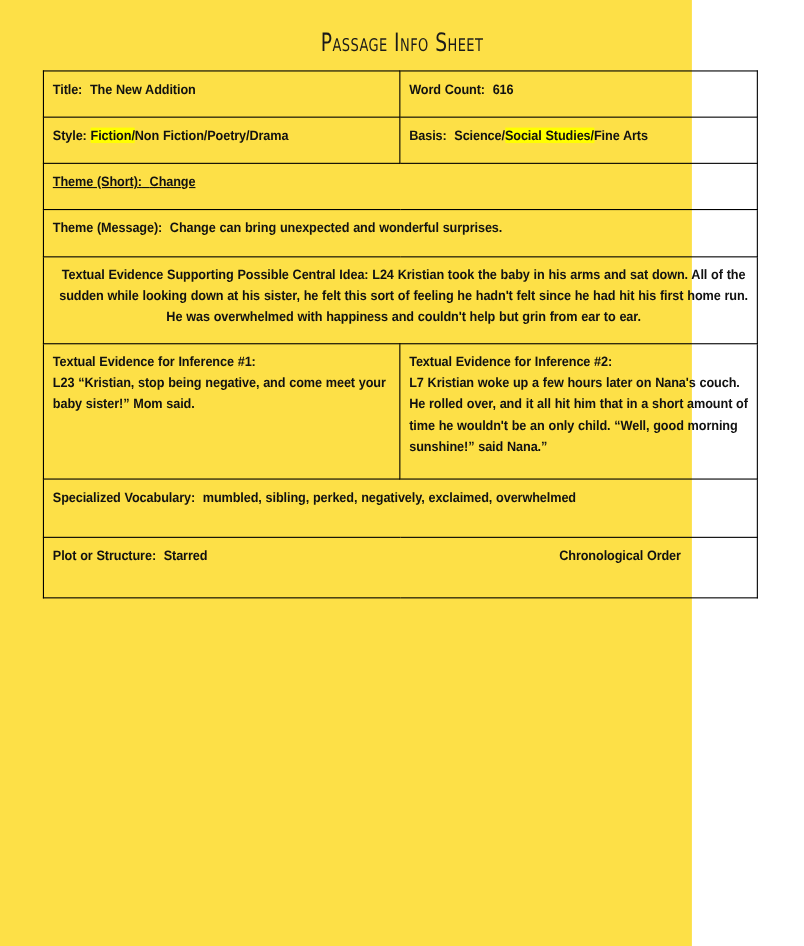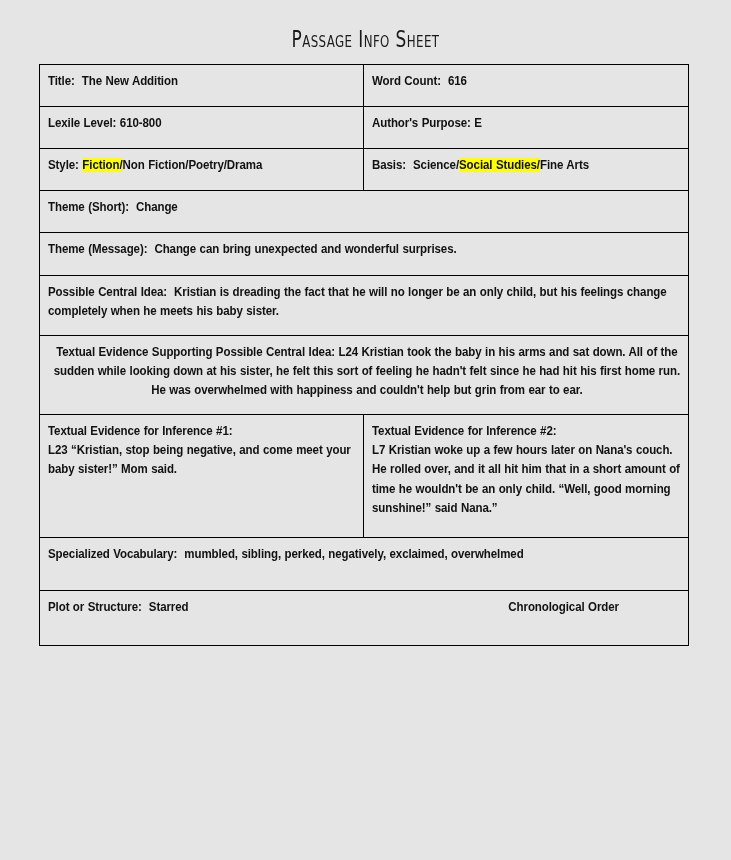--- a/index.html
+++ b/index.html
@@ -10,23 +10,23 @@
   body {
     width: 731px;
     height: 860px;
     font-family: "Liberation Sans", sans-serif;
     color: #000000;
     overflow: hidden;
   }
 
   .page {
     position: relative;
-    width: 731px;
+    width: 629px;
     height: 860px;
-    background: #e5e5e5;
+    background: #fde047;
   }
 
   
   .doc-title {
     position: absolute;
     left: 0;
     top: 26px;
     width: 731px;
     text-align: center;
     font-family: "DejaVu Sans Condensed", "Liberation Sans Narrow", "Liberation Sans", sans-serif;
@@ -65,21 +65,21 @@
     display: block;
     transform: scaleX(0.93);
     transform-origin: left center;
     width: 107.5%;
   }
 
   
   .r-title    td { height: 27px; }
   .r-lexile   td { height: 27px; }
   .r-style    td { height: 27px; }
-  .r-short    td { height: 27px; }
+  .r-short    td { height: 27px; text-decoration: underline; }
   .r-message  td { height: 28px; }
   .r-evid1    td { height: 45px; }
   .r-central  td { height: 45px; }
   .r-evid2    td { height: 64px; text-align: center; }
   .r-inf      td { height: 57px; }
   .r-evidinf  td { height: 108px; }
   .r-vocab    td { height: 38px; }
   .r-plot     td { height: 40px; }
 
   .col-left  { width: 324px; }
@@ -118,34 +118,20 @@
           </span>
         </td>
         <td>
           <span class="cell-text">
             <span>Word Count:</span>
             &nbsp;<span>616</span>
           </span>
         </td>
       </tr>
 
-      <tr class="r-lexile">
-        <td>
-          <span class="cell-text">
-            <span>Lexile Level:</span>
-            <span>610-800</span>
-          </span>
-        </td>
-        <td>
-          <span class="cell-text">
-            <span>Author's Purpose:</span>
-            <span>E</span>
-          </span>
-        </td>
-      </tr>
 
       <tr class="r-style">
         <td>
           <span class="cell-text">
             <span>Style:</span>
             <span class="hl">Fiction/</span><span>Non Fiction/</span><span>Poetry/</span><span>Drama</span>
           </span>
         </td>
         <td>
           <span class="cell-text">
@@ -167,28 +153,20 @@
       <tr class="r-message">
         <td colspan="2">
           <span class="cell-text">
             <span>Theme (Message):</span>
             &nbsp;<span>Change can bring unexpected and wonderful surprises.</span>
           </span>
         </td>
       </tr>
 
 
-      <tr class="r-central">
-        <td colspan="2">
-          <span class="cell-text">
-            <span>Possible Central Idea:</span>
-            &nbsp;<span>Kristian is dreading the fact that he will no longer be an only child, but his feelings change completely when he meets his baby sister.</span>
-          </span>
-        </td>
-      </tr>
 
       <tr class="r-evid2">
         <td colspan="2">
           <span class="cell-text">
             <span>Textual Evidence Supporting Possible Central Idea:</span>
             <span>L24 Kristian took the baby in his arms and sat down. All of the sudden while looking down at his sister, he felt this sort of feeling he hadn't felt since he had hit his first home run. He was overwhelmed with happiness and couldn't help but grin from ear to ear.</span>
           </span>
         </td>
       </tr>
 

